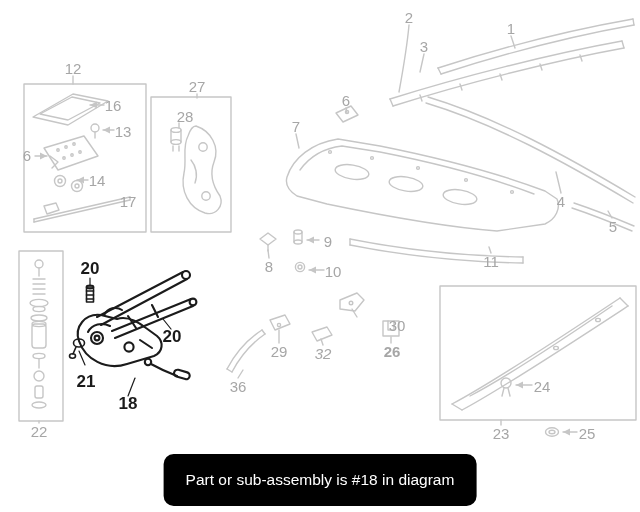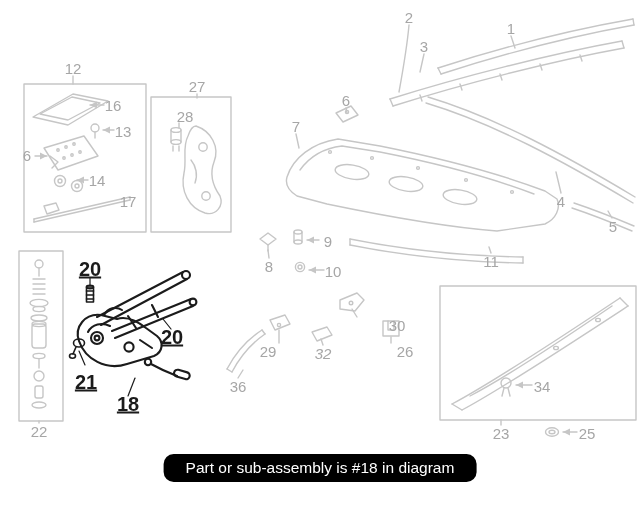--- a/index.html
+++ b/index.html
@@ -7,25 +7,25 @@
   body { font-family:"Liberation Sans", sans-serif; position:relative; }
   .stage { position:relative; width:640px; height:512px; background:var(--page_bg,#fff); }
   svg.art { position:absolute; left:0; top:0; }
   .g  { fill:none; stroke:var(--line,#c6c6c6); stroke-width:1.4; stroke-linecap:round; stroke-linejoin:round; }
   .gf { fill:var(--line,#c6c6c6); stroke:none; }
   .k  { fill:none; stroke:var(--highlight,#1b1b1b); stroke-width:2.1; stroke-linecap:round; stroke-linejoin:round; }
   .callout {
     position:absolute; transform:translate(-50%,-50%);
     font-size:15px; color:var(--muted,#a6a6a6); white-space:nowrap; user-select:none;
   }
-  .callout.hl { color:var(--highlight,#1b1b1b); font-weight:bold; font-size:20px;text-decoration:underline; }
+  .callout.hl { color:var(--highlight,#1b1b1b); font-weight:bold; font-size:17px; }
   .banner {
     position:absolute; left:50%; top:454px; transform:translateX(-50%);
     background:var(--banner_bg,#000); color:var(--banner_text,#fff);
-    border-radius:10px; padding:4px 22px; text-align:center;
+    border-radius:10px; padding:16px 22px; text-align:center;
     font-size:15.5px; line-height:20px; white-space:nowrap;
   }
 </style>
 </head>
 <body>
 
 <div class="stage">
 
   <svg class="art" width="640" height="512" viewBox="0 0 640 512">
 
@@ -241,26 +241,26 @@
       <div class="callout" style="left: 97px; top: 180px;">14</div>
       <div class="callout" style="left: 27px; top: 155px;">6</div>
       <div class="callout" style="left: 113px; top: 105px;">16</div>
       <div class="callout" style="left: 128px; top: 201px;">17</div>
       <div class="callout hl" style="left: 128px; top: 404px;">18</div>
       <div class="callout hl" style="left: 172px; top: 337px;">20</div>
       <div class="callout hl" style="left: 90px; top: 269px;">20</div>
       <div class="callout hl" style="left: 86px; top: 382px;">21</div>
       <div class="callout" style="left: 39px; top: 431px;">22</div>
       <div class="callout" style="left: 501px; top: 433px;">23</div>
-      <div class="callout" style="left: 542px; top: 386px;">34</div>
+      <div class="callout" style="left: 542px; top: 386px;">24</div>
       <div class="callout" style="left: 587px; top: 433px;">25</div>
-      <div class="callout" style="left: 405px; top: 351px;">26</div>
+      <div class="callout" style="left: 392px; top: 351px; font-weight: bold;">26</div>
       <div class="callout" style="left: 197px; top: 86px;">27</div>
       <div class="callout" style="left: 179px; top: 116px; margin-left: 6px;">28</div>
-      <div class="callout" style="left: 268px; top: 351px;">29</div>
+      <div class="callout" style="left: 279px; top: 351px;">29</div>
       <div class="callout" style="left: 357px; top: 325px; margin-left: 40px;">30</div>
       <div class="callout" style="left: 238px; top: 386px;">36</div>
       <div class="callout" style="left: 323px; top: 353px; font-style: italic;">32</div>
     </div>
 
   <div class="banner">
     <div>Part or sub-assembly is #18 in diagram</div>
   </div>
 </div>
 

